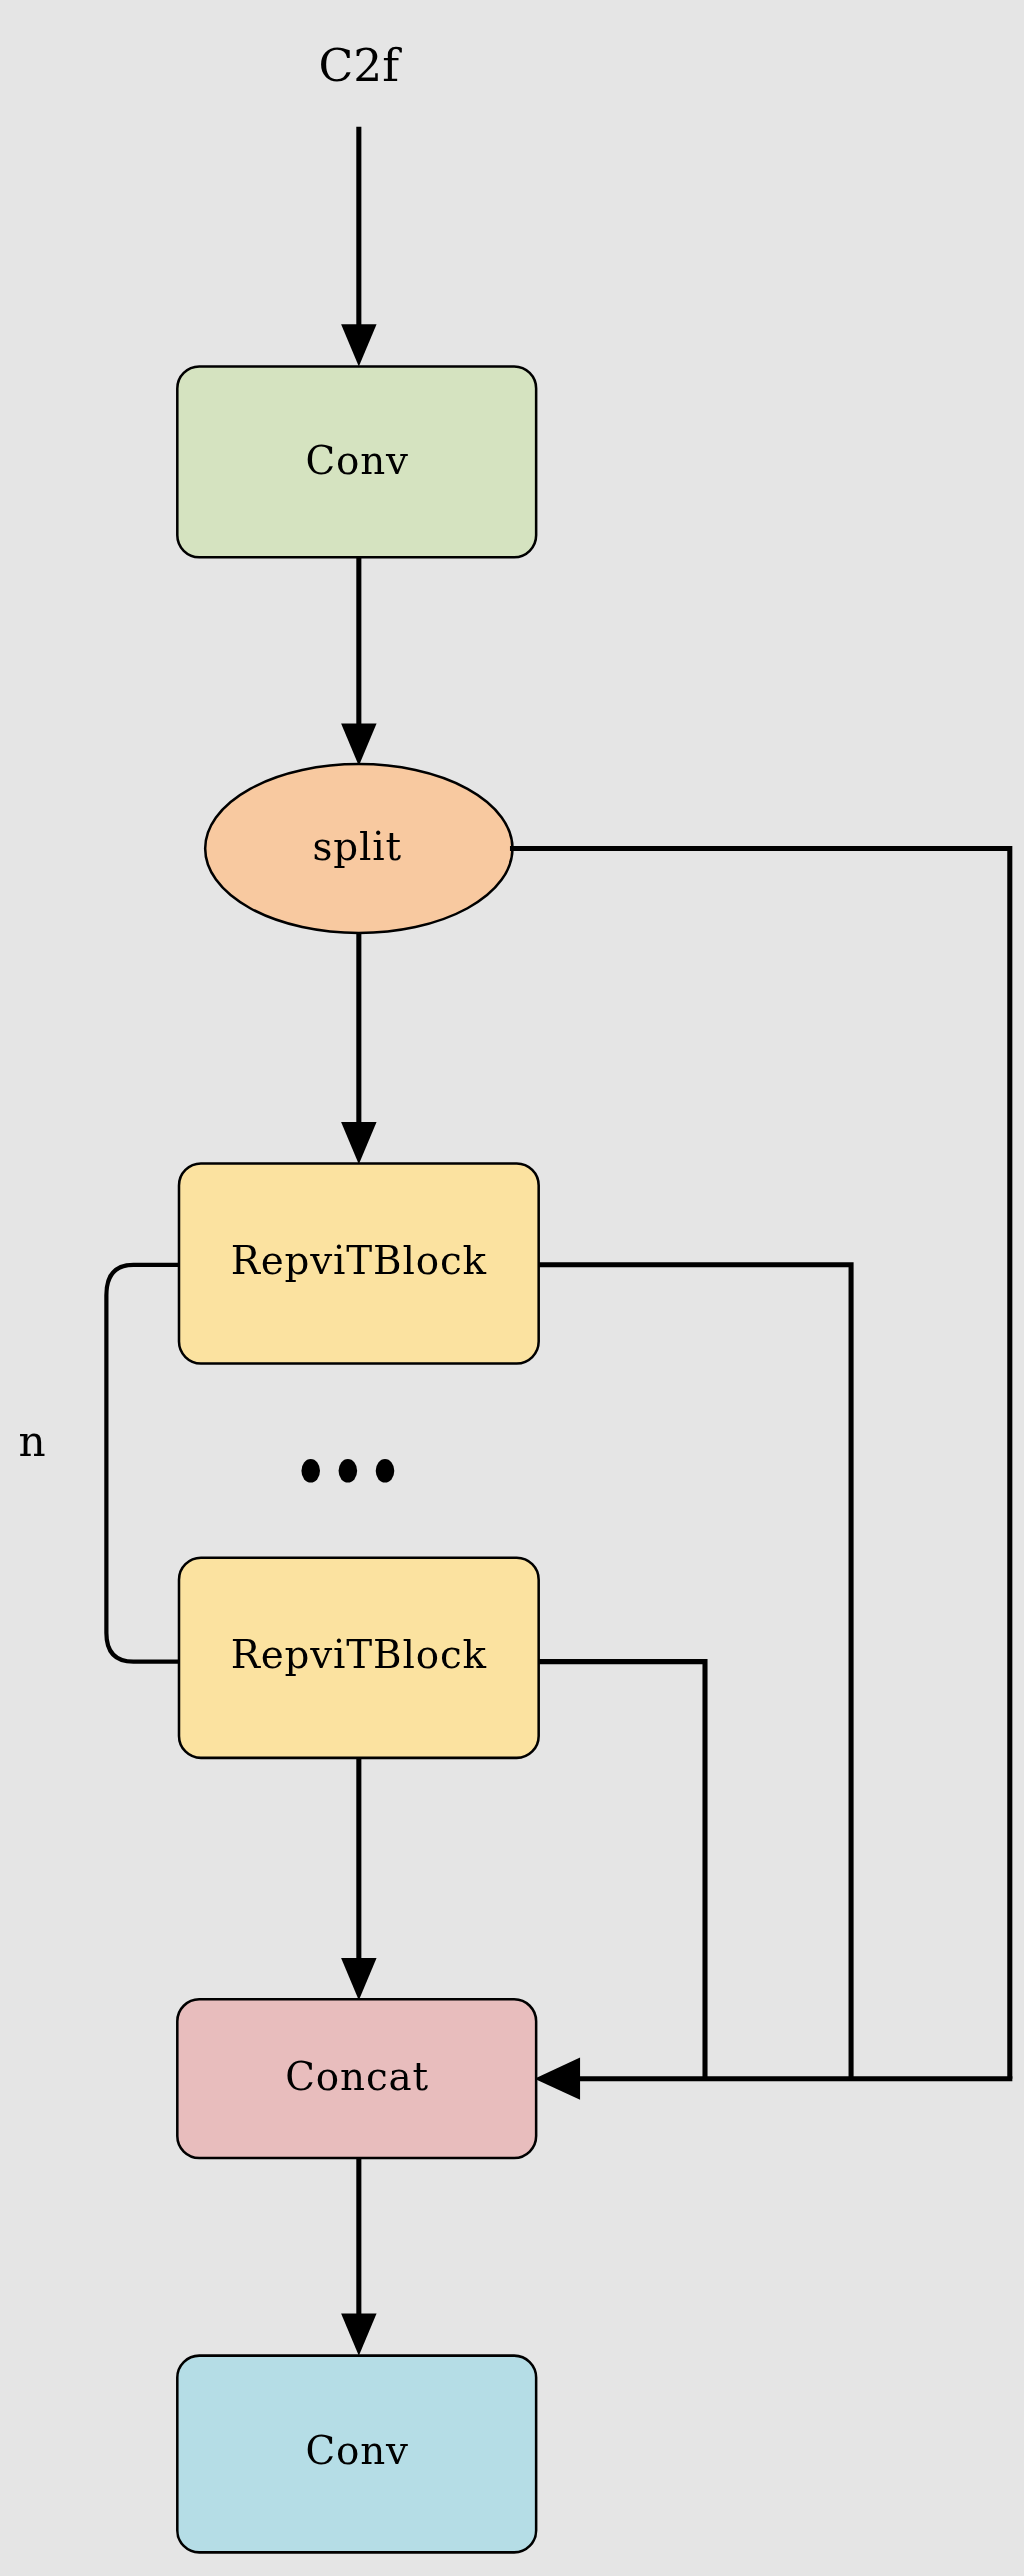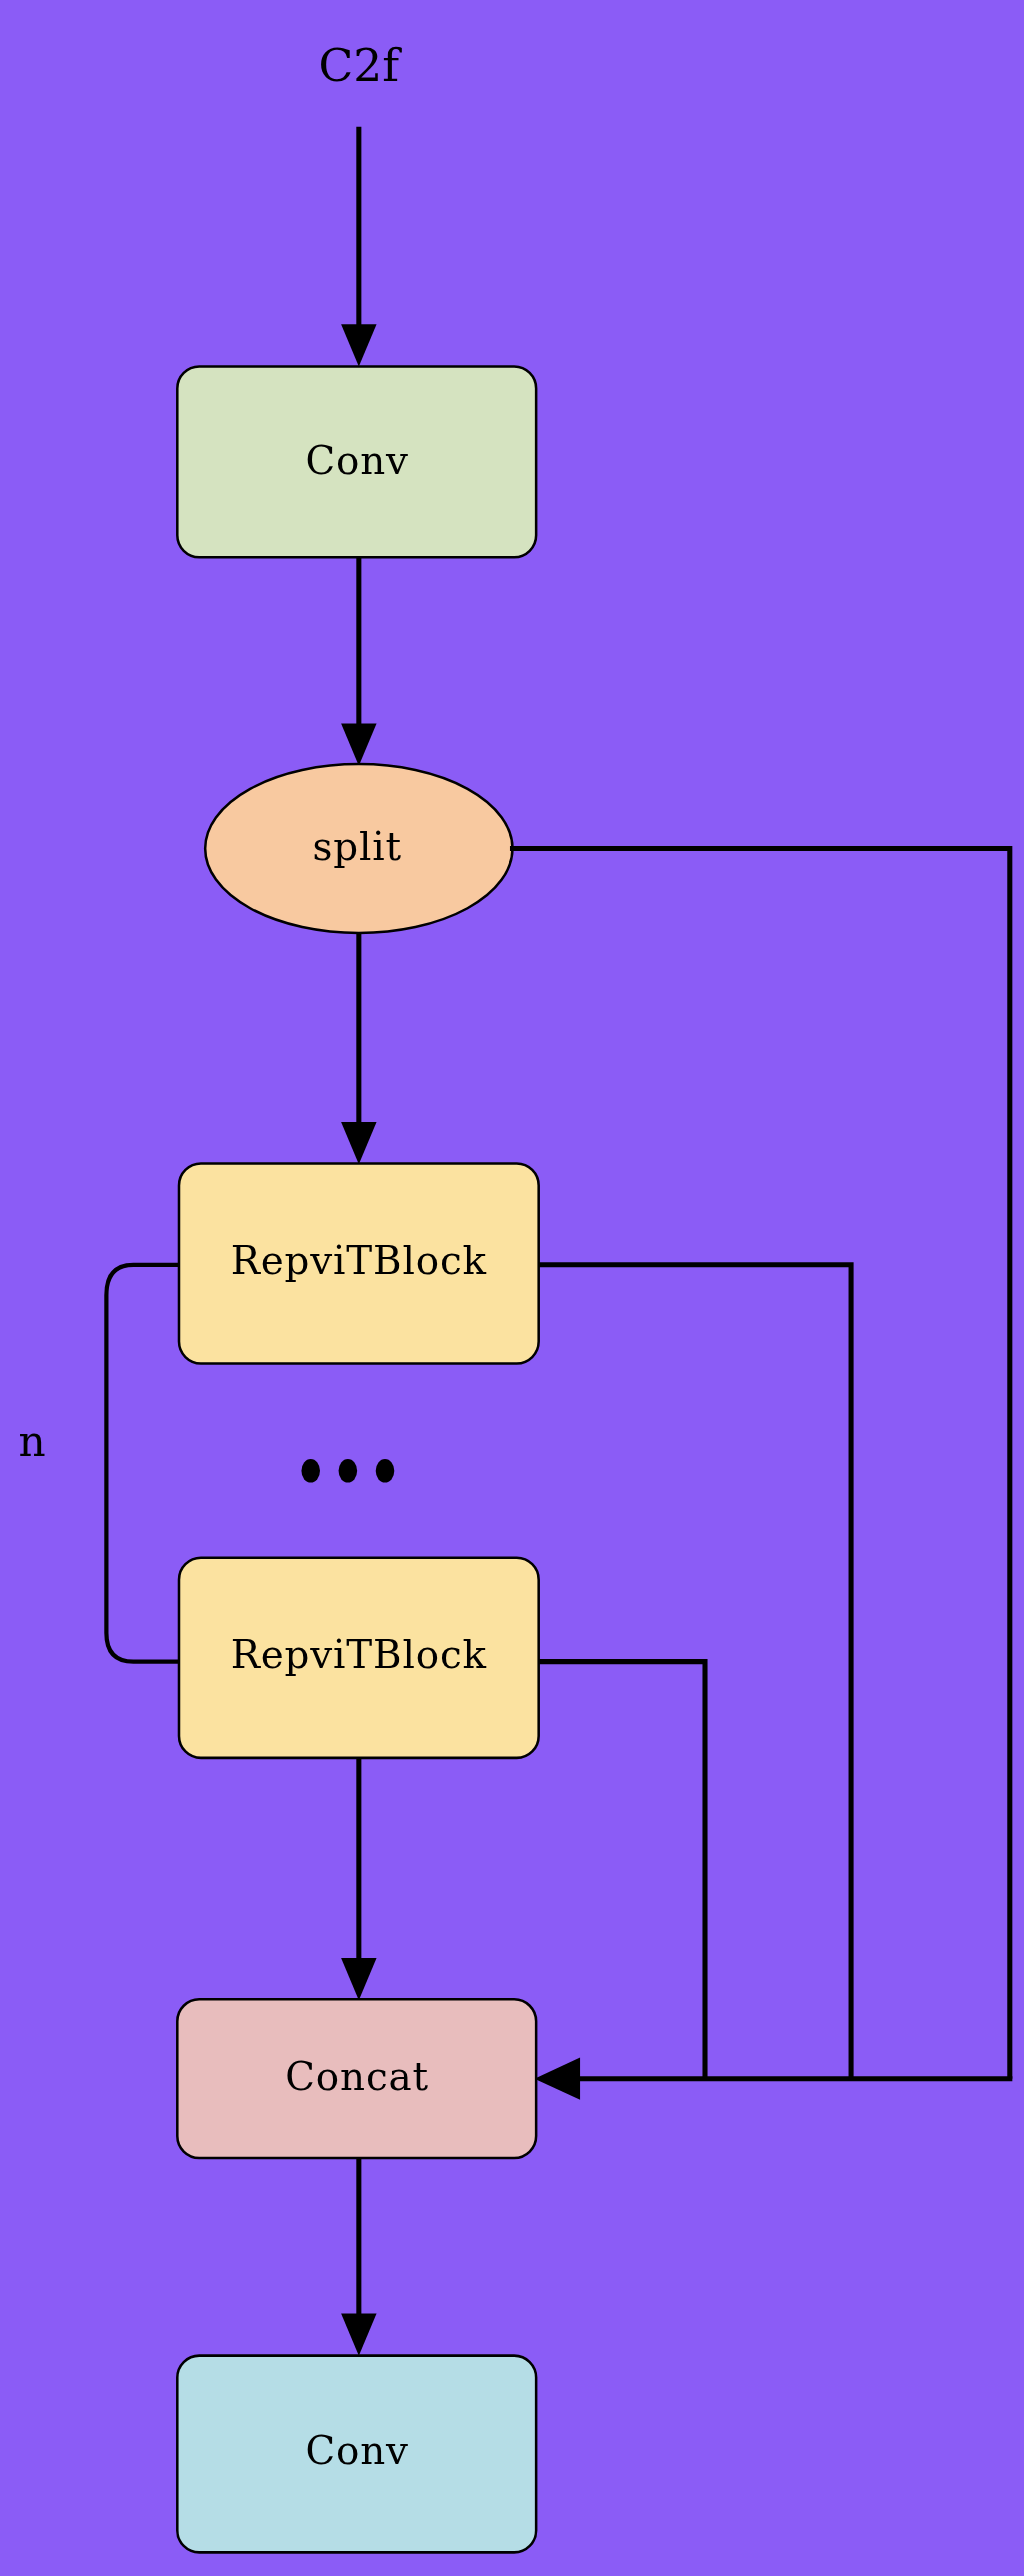--- a/index.html
+++ b/index.html
@@ -10,21 +10,21 @@
   body {
     width: 1025px;
     height: 2576px;
     font-family: "DejaVu Serif", serif;
     overflow: hidden;
   }
   #diagram-root {
     position: relative;
     width: 1025px;
     height: 2576px;
-    background: #8b5cf6;
+    background: #e5e5e5;
   }
   svg#flow {
     position: absolute;
     top: 0;
     left: 0;
     width: 1025px;
     height: 2576px;
     display: block;
   }
   .node-shape {

